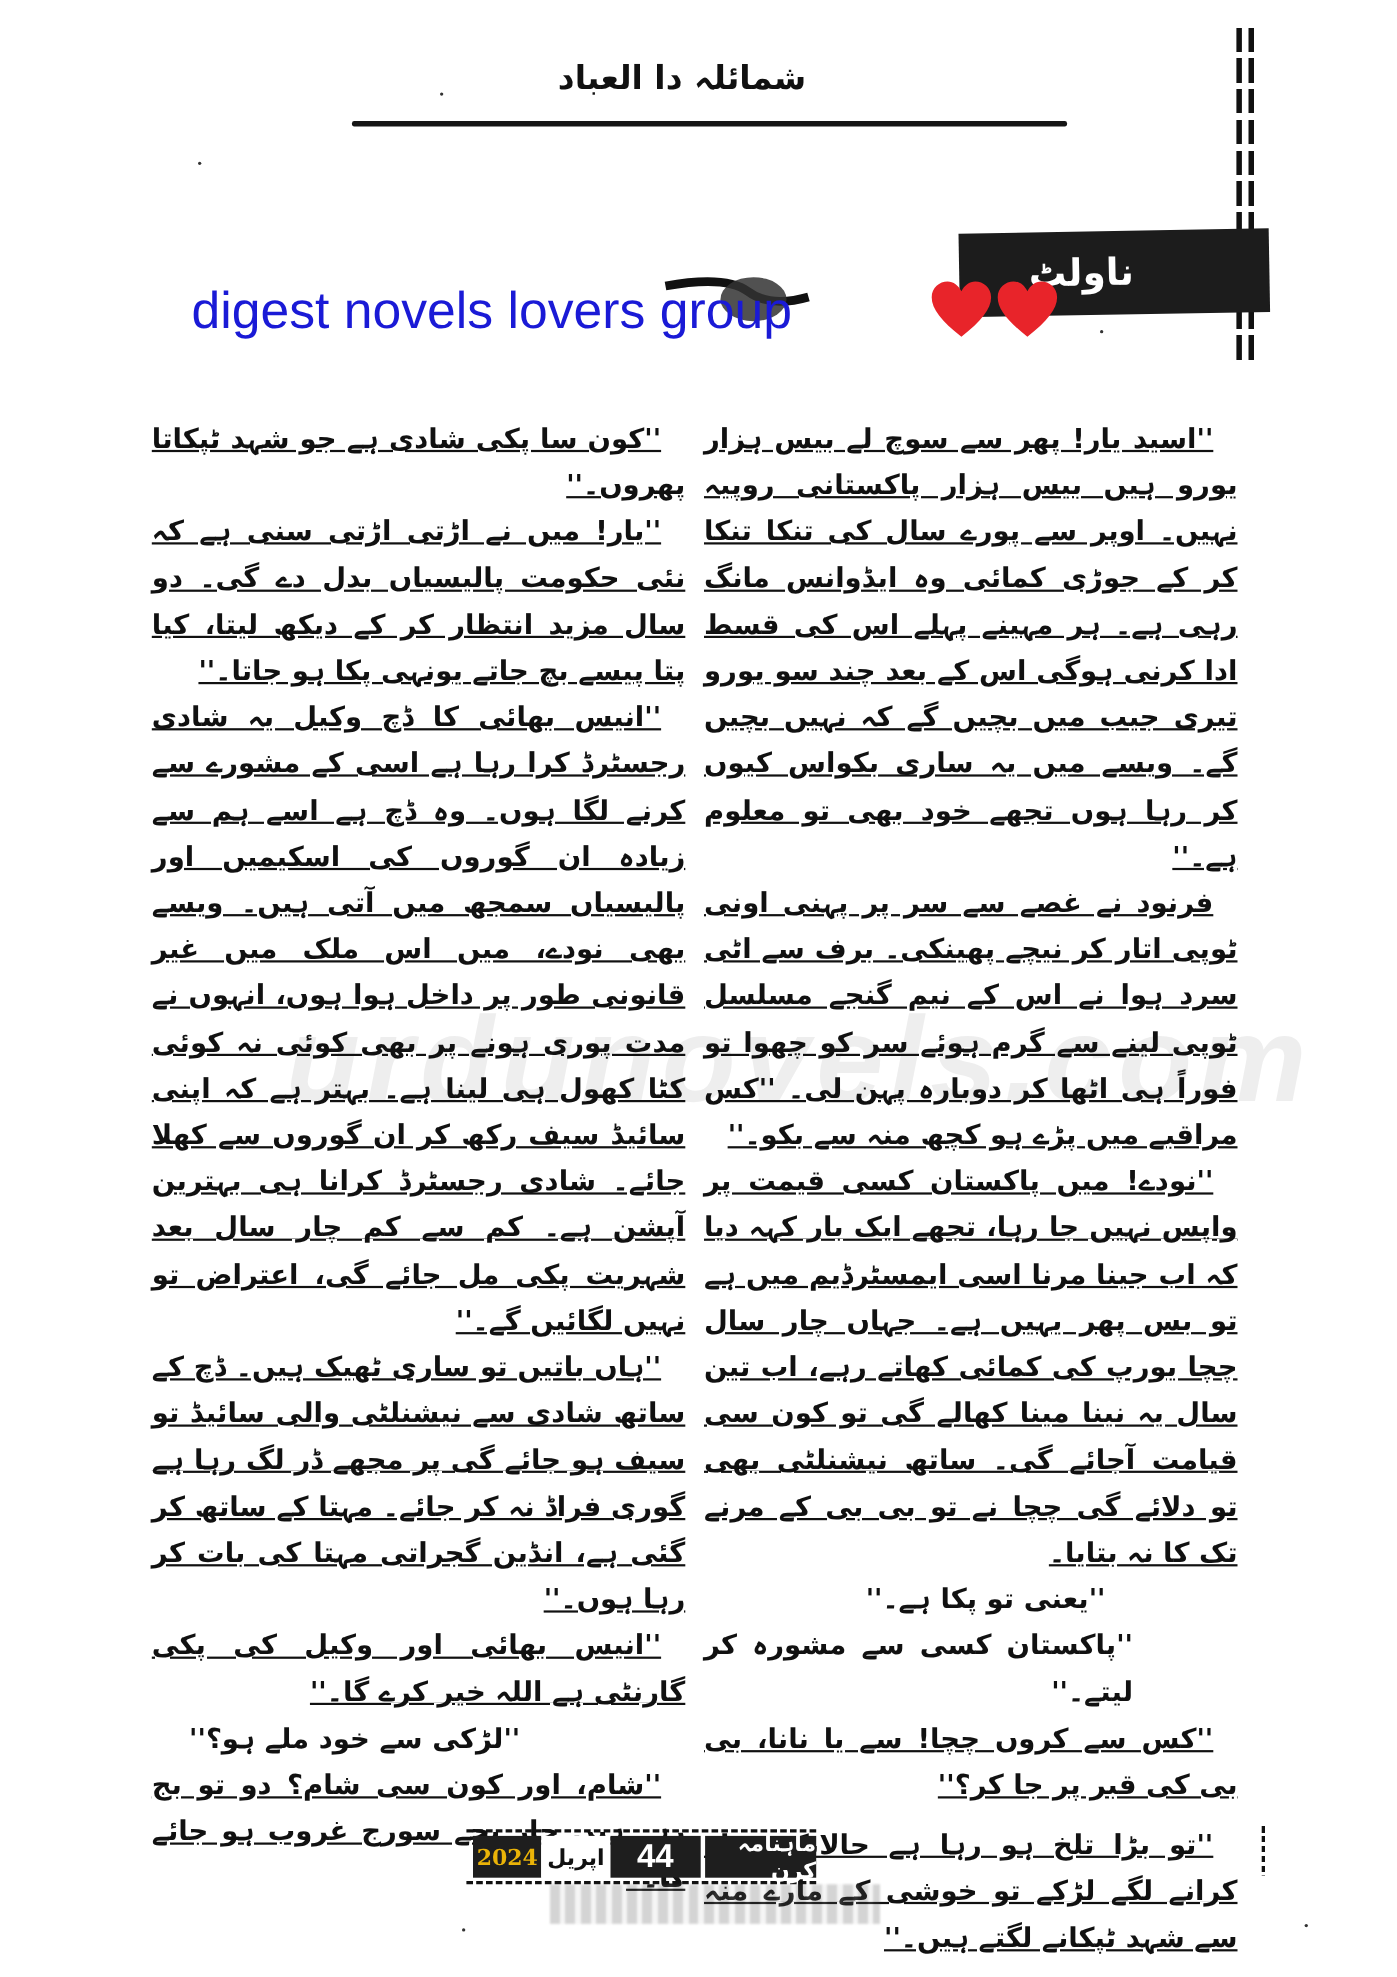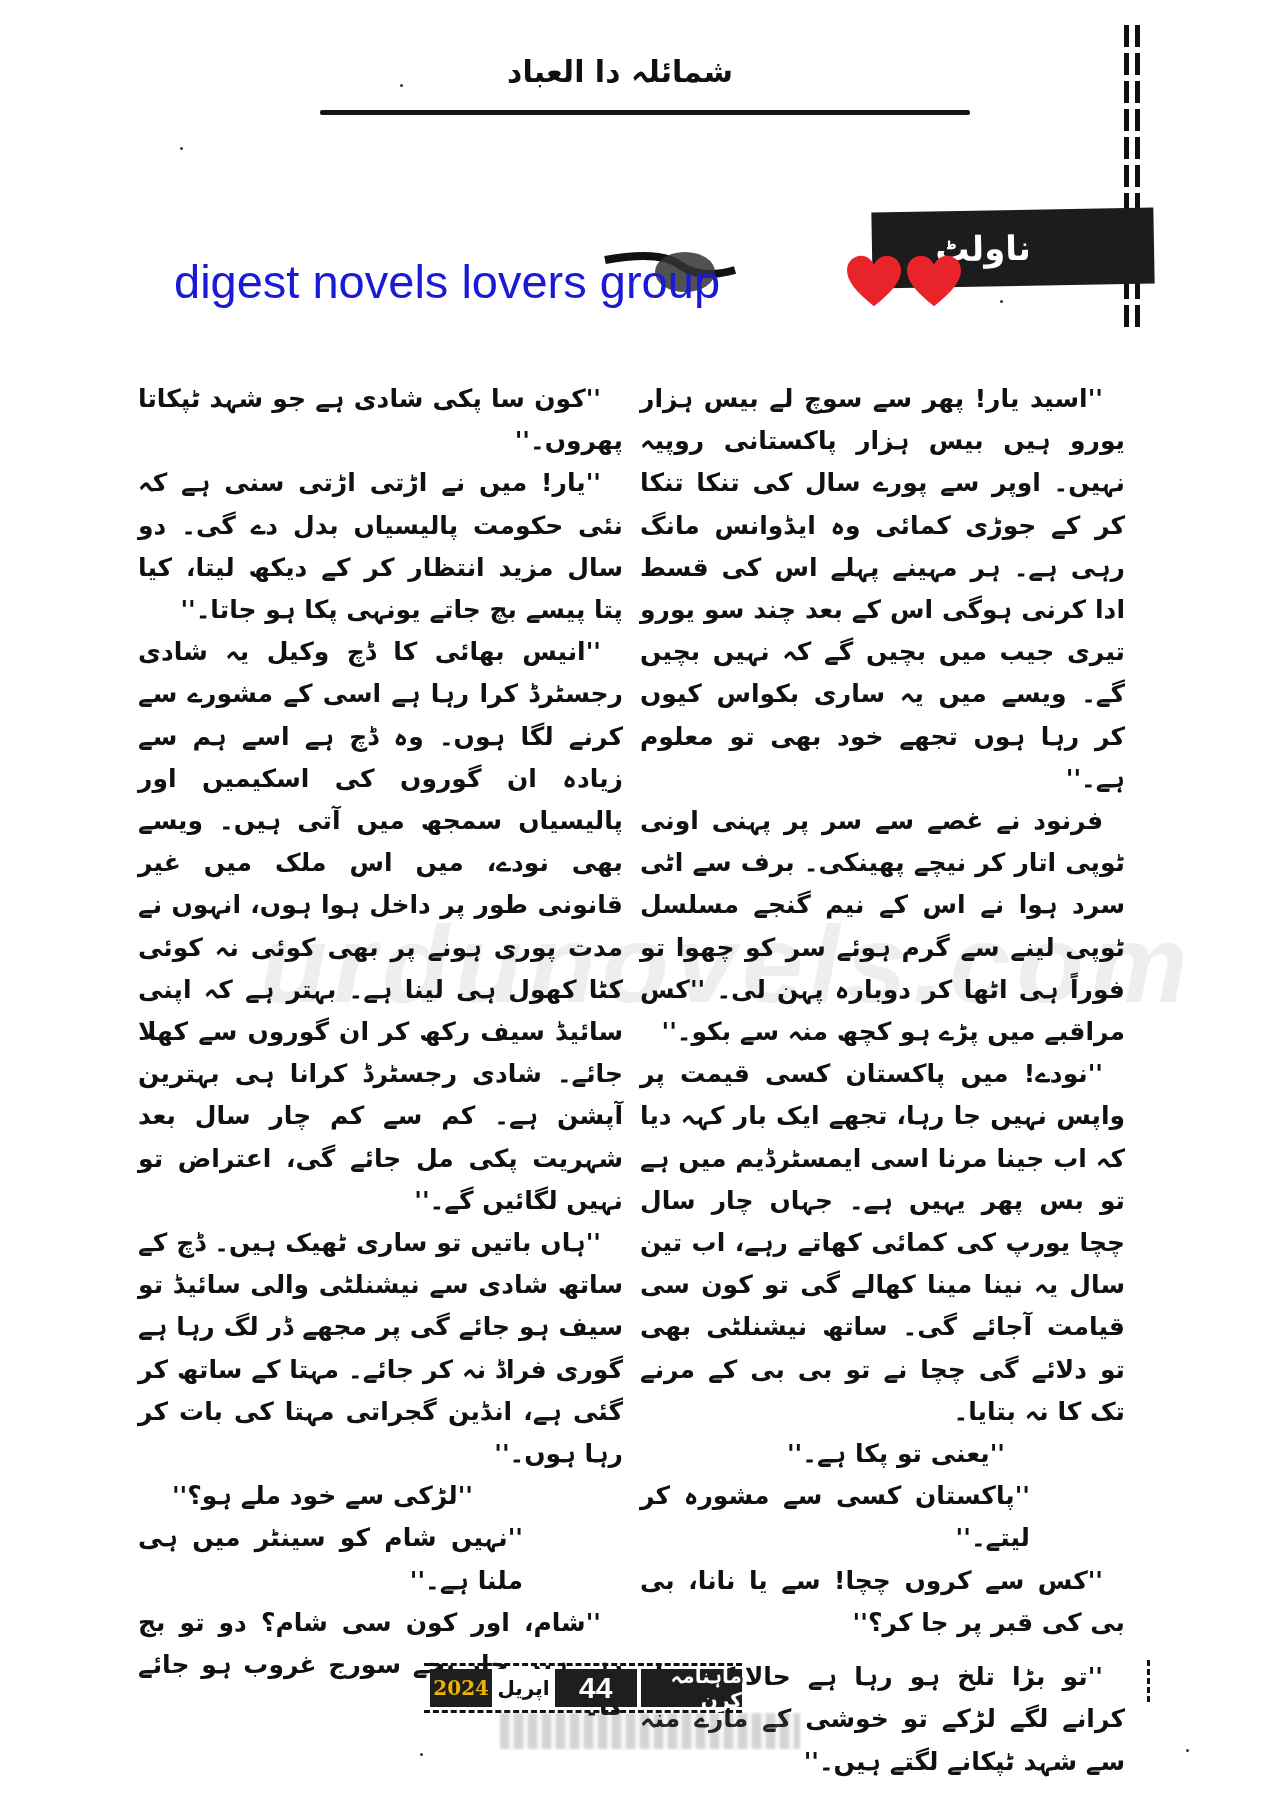--- a/index.html
+++ b/index.html
@@ -120,21 +120,21 @@
       width: 485px;
       direction: rtl;
       text-align: justify;
       font-size: 25px;
       line-height: 42.2px;
       font-weight: bold;
     }
     .col-right { left: 640px; }
     .col-left  { left: 138px; }
     .para { margin: 0; }
-    .para.indent { text-indent: 22px; }
+    .para.indent { text-indent: 22px; text-decoration: underline; }
     .para.short { padding-right: 60px; }
     
     .footer {
       position: absolute;
       left: 424px; top: 1663px;
       width: 318px; height: 38px;
       border-top: 3px dashed #111;
       border-bottom: 3px dashed #111;
       display: flex;
       direction: ltr;
@@ -207,22 +207,22 @@
     <p class="para short" style="padding-right:95px">''پاکستان کسی سے مشورہ کر لیتے۔''</p>
     <p class="para indent">''کس سے کروں چچا! سے یا نانا، بی بی کی قبر پر جا کر؟''</p>
     <p class="para indent" style="margin-top:12px">''تو بڑا تلخ ہو رہا ہے حالانکہ ویاہ کرانے لگے لڑکے تو خوشی کے مارے منہ سے شہد ٹپکانے لگتے ہیں۔''</p>
   </div>
 
   <div class="column col-left">
     <p class="para indent">''کون سا پکی شادی ہے جو شہد ٹپکاتا پھروں۔''</p>
     <p class="para indent">''یار! میں نے اڑتی اڑتی سنی ہے کہ نئی حکومت پالیسیاں بدل دے گی۔ دو سال مزید انتظار کر کے دیکھ لیتا، کیا پتا پیسے بچ جاتے یونہی پکا ہو جاتا۔''</p>
     <p class="para indent">''انیس بھائی کا ڈچ وکیل یہ شادی رجسٹرڈ کرا رہا ہے اسی کے مشورے سے کرنے لگا ہوں۔ وہ ڈچ ہے اسے ہم سے زیادہ ان گوروں کی اسکیمیں اور پالیسیاں سمجھ میں آتی ہیں۔ ویسے بھی نودے، میں اس ملک میں غیر قانونی طور پر داخل ہوا ہوں، انہوں نے مدت پوری ہونے پر بھی کوئی نہ کوئی کٹا کھول ہی لینا ہے۔ بہتر ہے کہ اپنی سائیڈ سیف رکھ کر ان گوروں سے کھلا جائے۔ شادی رجسٹرڈ کرانا ہی بہترین آپشن ہے۔ کم سے کم چار سال بعد شہریت پکی مل جائے گی، اعتراض تو نہیں لگائیں گے۔''</p>
     <p class="para indent">''ہاں باتیں تو ساری ٹھیک ہیں۔ ڈچ کے ساتھ شادی سے نیشنلٹی والی سائیڈ تو سیف ہو جائے گی پر مجھے ڈر لگ رہا ہے گوری فراڈ نہ کر جائے۔ مہتا کے ساتھ کر گئی ہے، انڈین گجراتی مہتا کی بات کر رہا ہوں۔''</p>
+    <p class="para indent">''انیس بھائی اور وکیل کی پکی گارنٹی ہے اللہ خیر کرے گا۔''</p>
     <p class="para short" style="padding-right:150px">''لڑکی سے خود ملے ہو؟''</p>
-    <p class="para short" style="padding-right:100px">''نہیں شام کو سینٹر میں ہی ملنا ہے۔''</p>
     <p class="para indent">''شام، اور کون سی شام؟ دو تو بج رہے ہیں چار بجے سورج غروب ہو جائے گا۔''</p>
   </div>
 
   <div class="footer">
     <div class="footer-cell f-year">2024</div>
     <div class="footer-cell f-month">اپریل</div>
     <div class="footer-cell f-page">44</div>
     <div class="footer-cell f-mag">ماہنامہ کرن</div>
   </div>
   <div class="footer-smudge"></div>

